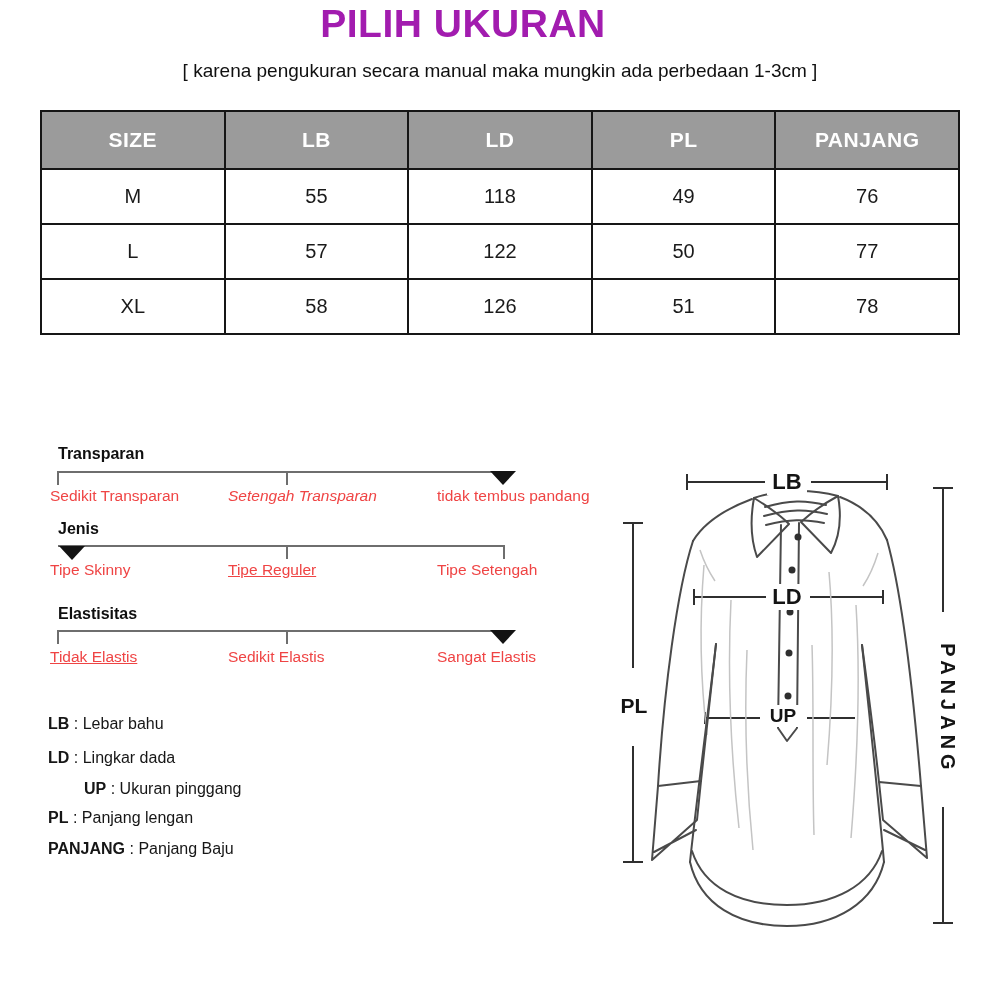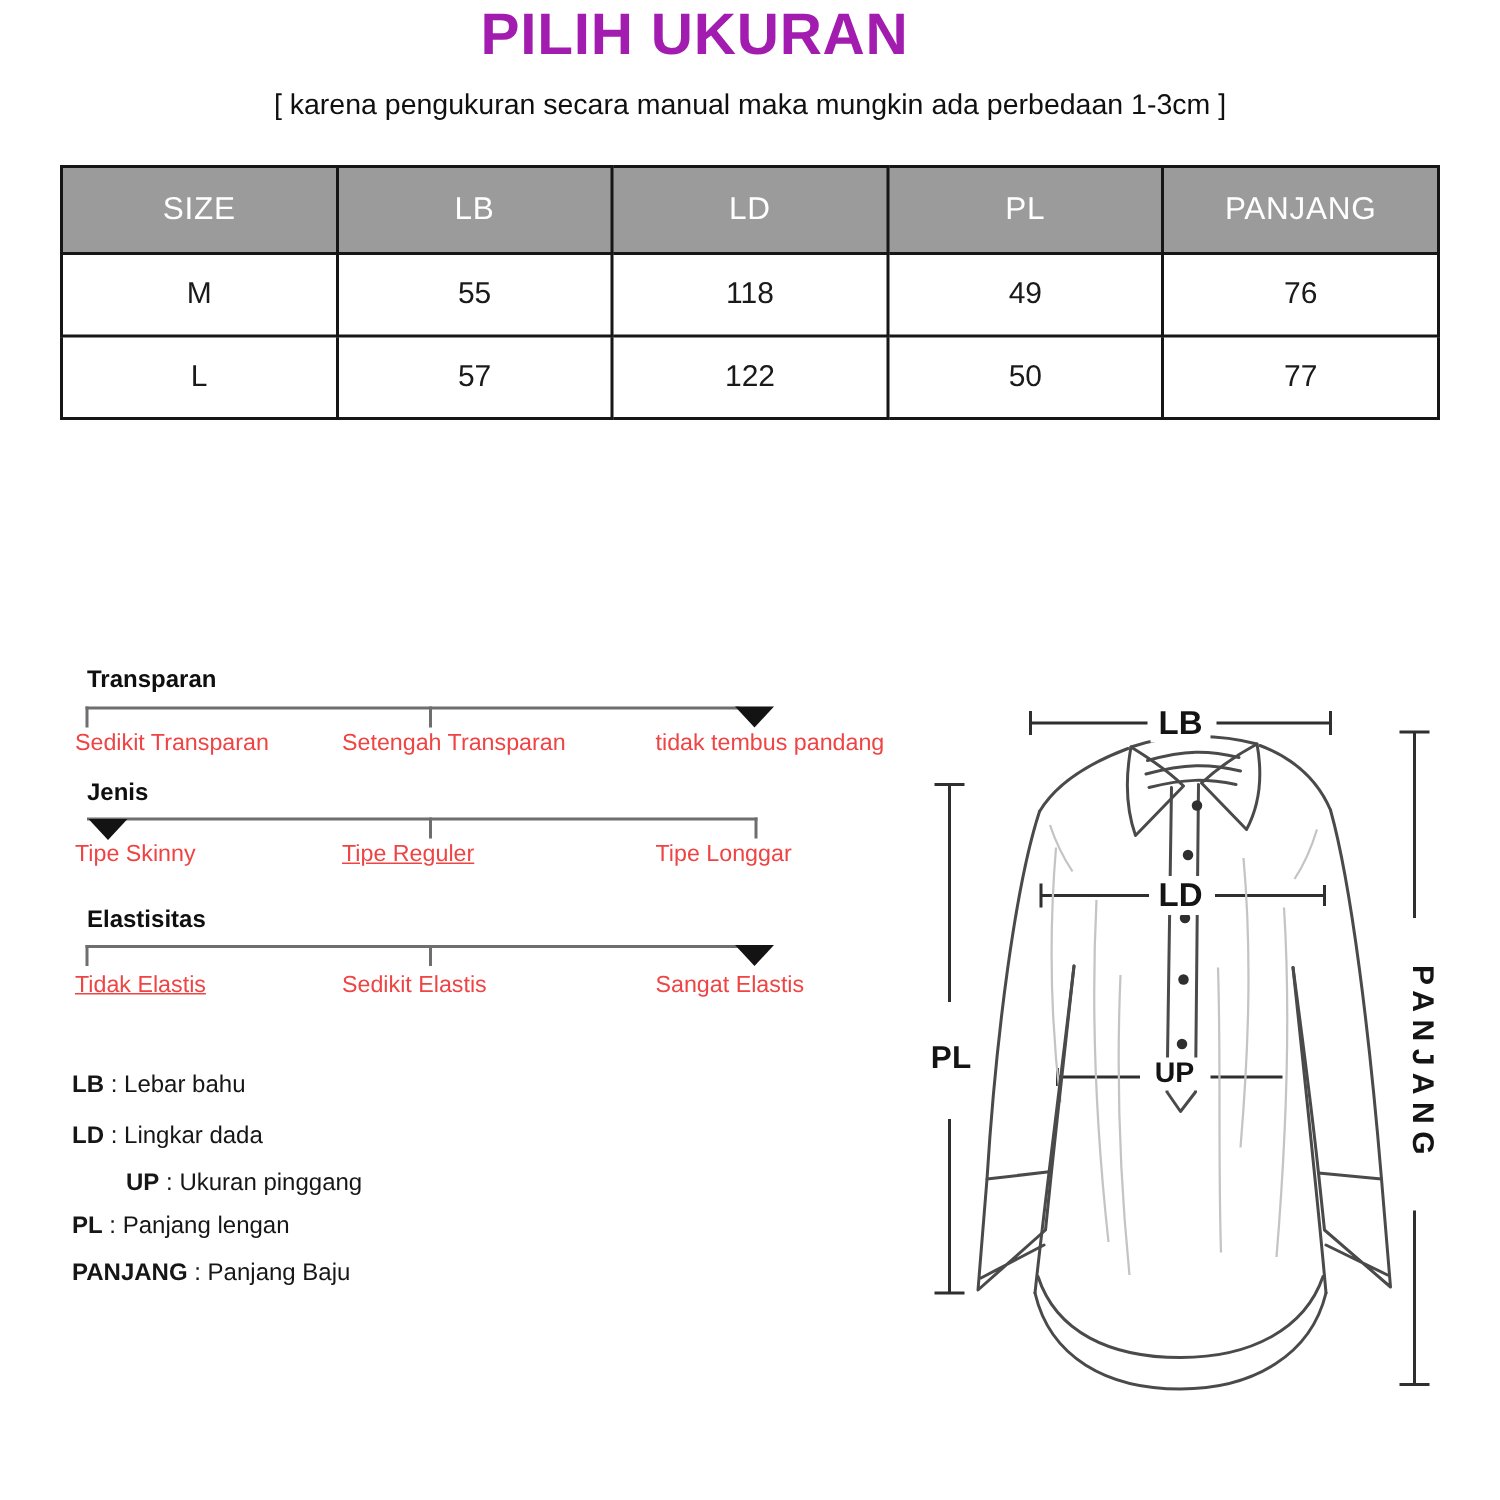--- a/index.html
+++ b/index.html
@@ -14,21 +14,21 @@
   }
   .page-subtitle{
     position:absolute;top:60px;left:0;width:1000px;text-align:center;
     font-size:19px;color:#101010;
   }
   
   .table-wrap{position:absolute;top:110px;left:40px;width:920px;}
   table{border-collapse:collapse;width:920px;table-layout:fixed;}
   th,td{border:2px solid #161616;text-align:center;vertical-align:middle;}
   th{
-    background:#9b9b9b;color:#ffffff;font-size:21px;font-weight:normal;
+    background:#9b9b9b;color:#ffffff;font-size:21px;font-weight:bold;
     height:54px;letter-spacing:0.5px;
   }
   td{height:51px;font-size:20px;color:#1a1a1a;background:#fff;}
   
   .scale{position:absolute;inset:0;pointer-events:none;}
   .stitle{position:absolute;font-weight:bold;font-size:16px;color:#0f0f0f;}
   .sline{position:absolute;height:2px;background:#6e6e6e;}
   .tick{position:absolute;width:2px;height:14px;background:#6e6e6e;}
   .tri{
     position:absolute;width:0;height:0;
@@ -82,44 +82,51 @@
           <td>49</td>
           <td>76</td>
         </tr>
         <tr>
           <td>L</td>
           <td>57</td>
           <td>122</td>
           <td>50</td>
           <td>77</td>
         </tr>
+        <tr>
+          <td>XL</td>
+          <td>58</td>
+          <td>126</td>
+          <td>51</td>
+          <td>78</td>
+        </tr>
       </tbody>
     </table>
   </div>
 
   <div class="scale">
     <div class="stitle" style="left:58px;top:445px;">Transparan</div>
     <div class="sline" style="left:57px;top:471px;width:436px;"></div>
     <div class="tick" style="left:57px;top:471px;"></div>
     <div class="tick" style="left:286px;top:471px;"></div>
     <div class="tri" style="left:490px;top:471px;"></div>
     <div class="slabel" style="left:50px;top:487px;">Sedikit Transparan</div>
-    <div class="slabel" style="left:228px;top:487px;">Setengah Transparan</div>
+    <div class="slabel" style="left:228px;top:487px;font-style:italic;">Setengah Transparan</div>
     <div class="slabel" style="left:437px;top:487px;">tidak tembus pandang</div>
   </div>
 
   <div class="scale">
     <div class="stitle" style="left:58px;top:520px;">Jenis</div>
     <div class="sline" style="left:58px;top:545px;width:447px;"></div>
     <div class="tri" style="left:59px;top:546px;"></div>
     <div class="tick" style="left:286px;top:545px;"></div>
     <div class="tick" style="left:503px;top:545px;"></div>
     <div class="slabel" style="left:50px;top:561px;">Tipe Skinny</div>
     <div class="slabel" style="left:228px;top:561px;text-decoration:underline;">Tipe  Reguler</div>
-    <div class="slabel" style="left:437px;top:561px;">Tipe Longgar</div>
+    <div class="slabel" style="left:437px;top:561px;">Tipe Setengah</div>
   </div>
 
   <div class="scale">
     <div class="stitle" style="left:58px;top:605px;">Elastisitas</div>
     <div class="sline" style="left:57px;top:630px;width:436px;"></div>
     <div class="tick" style="left:57px;top:630px;"></div>
     <div class="tick" style="left:286px;top:630px;"></div>
     <div class="tri" style="left:490px;top:630px;"></div>
     <div class="slabel" style="left:50px;top:648px;text-decoration:underline;">Tidak Elastis</div>
     <div class="slabel" style="left:228px;top:648px;">Sedikit Elastis</div>

